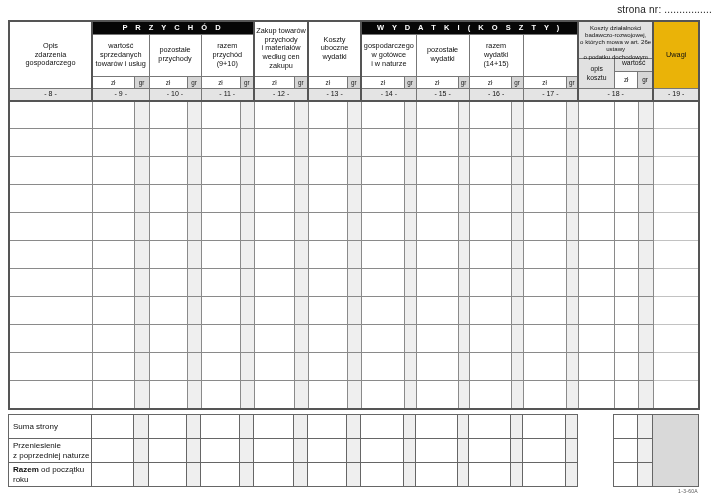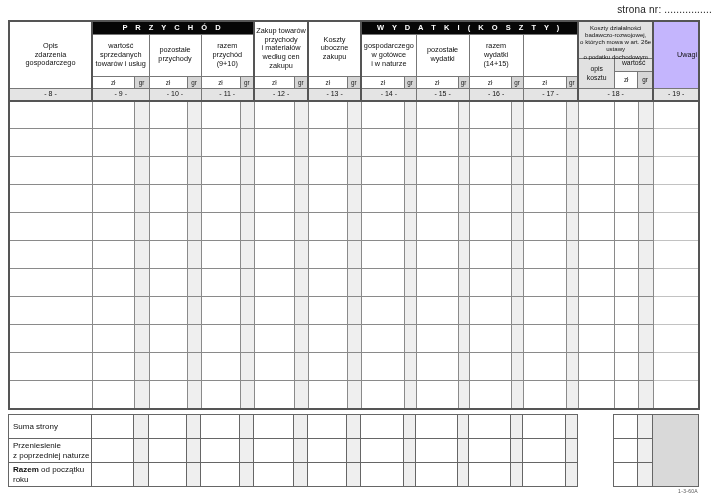--- a/index.html
+++ b/index.html
@@ -26,21 +26,21 @@
   .hl { white-space: pre-line; padding: 1px; }
   .bar {
     background: #060606; color: #fff; font-weight: bold;
     font-size: 7.5px; letter-spacing: 3px; height: 13px;
   }
   tr.hr2 { height: 41px; }
   .uz, .ug { font-size: 6.3px; height: 12px; padding: 0; color: #222; }
   .ug { background: #d6d6d6; }
   .num { background: #e4e4e4; font-size: 7px; height: 12px; padding: 0; }
   .gb { border-left: 2px solid #555; }
-  .gray { background: #c4b5fd; text-align: right; }
+  .gray { background: #eab308; }
   tr.brow { height: 28px; }
   tr.brow td { border: 1px solid #8a8a8a; }
   tr.brow td.grs { background: #efefef; }
   tr.brow td.c19b { border-top-color: #c2c2c2; border-bottom-color: #c2c2c2; }
   #ledger-body tr:first-child td { border-top: 2px solid #555; }
   .c18 { padding: 0; vertical-align: top; }
   .c18wrap { display: flex; flex-direction: column; height: 66px; background: #e1e1e1; }
   .c18top {
     height: 37px; border-bottom: 1px solid #777; white-space: pre-line;
     font-size: 6.1px; line-height: 1.17; padding-top: 2px;
@@ -105,21 +105,21 @@
 zdarzenia
 gospodarczego</td>
       <td colspan="6" class="bar gb">P R Z Y C H Ó D</td>
       <td rowspan="2" colspan="2" class="hl gb">Zakup towarów
 przychody
 i materiałów
 według cen
 zakupu</td>
       <td rowspan="2" colspan="2" class="hl gb">Koszty
 uboczne
-zakupu</td>
+wydatki</td>
       <td colspan="8" class="bar gb">W Y D A T K I   ( K O S Z T Y )</td>
       <td rowspan="3" colspan="3" class="c18 gb">
         <div class="c18wrap">
           <div class="c18top">Koszty działalności
 badawczo-rozwojowej,
 o których mowa w art. 26e
 ustawy
 o podatku dochodowym</div>
           <div class="c18bot">
             <div class="c18opis">opis

